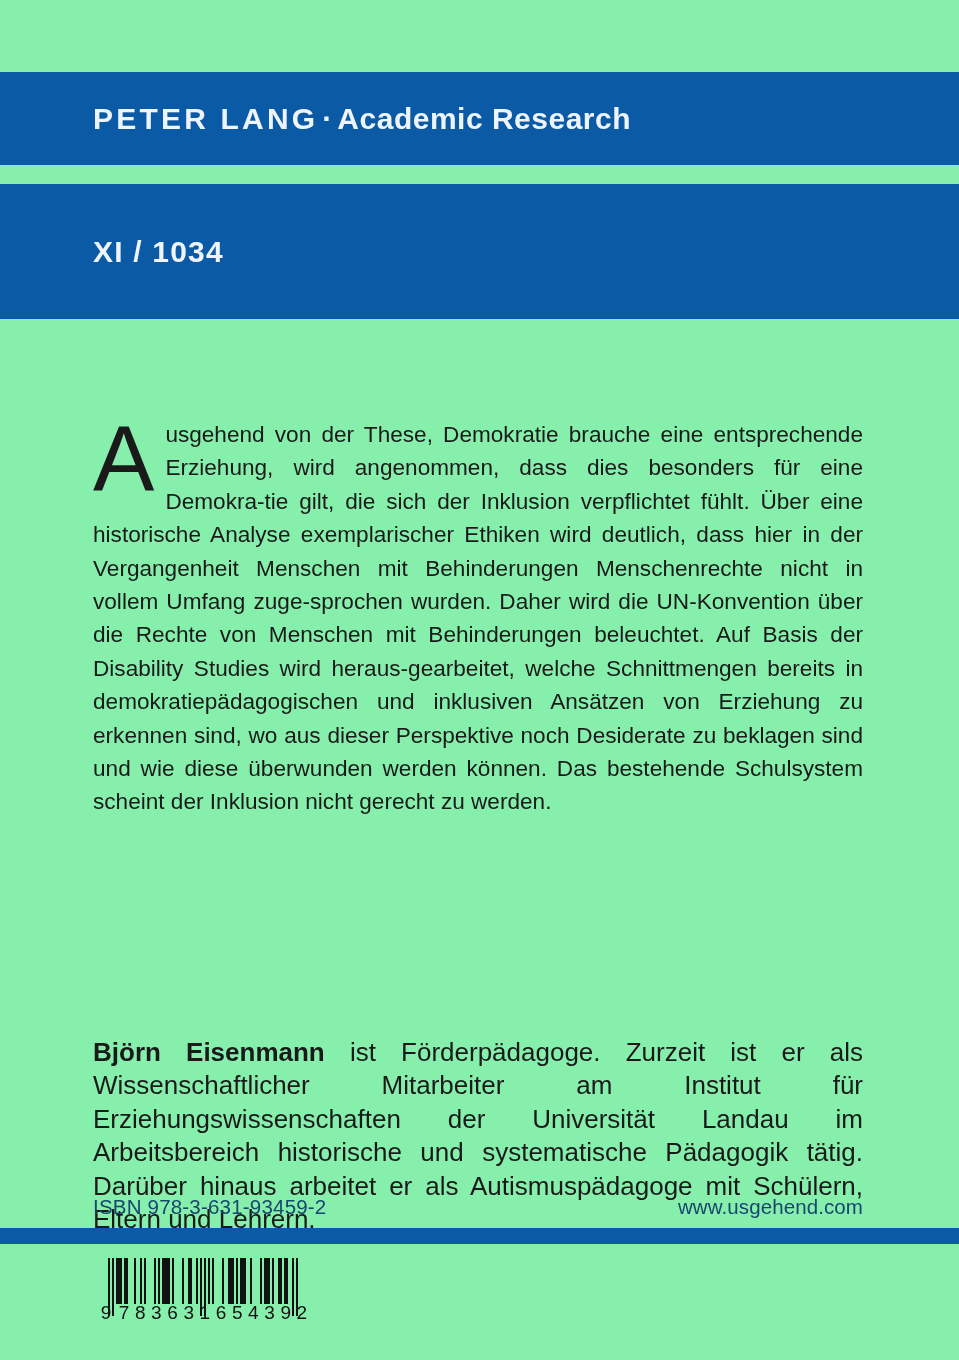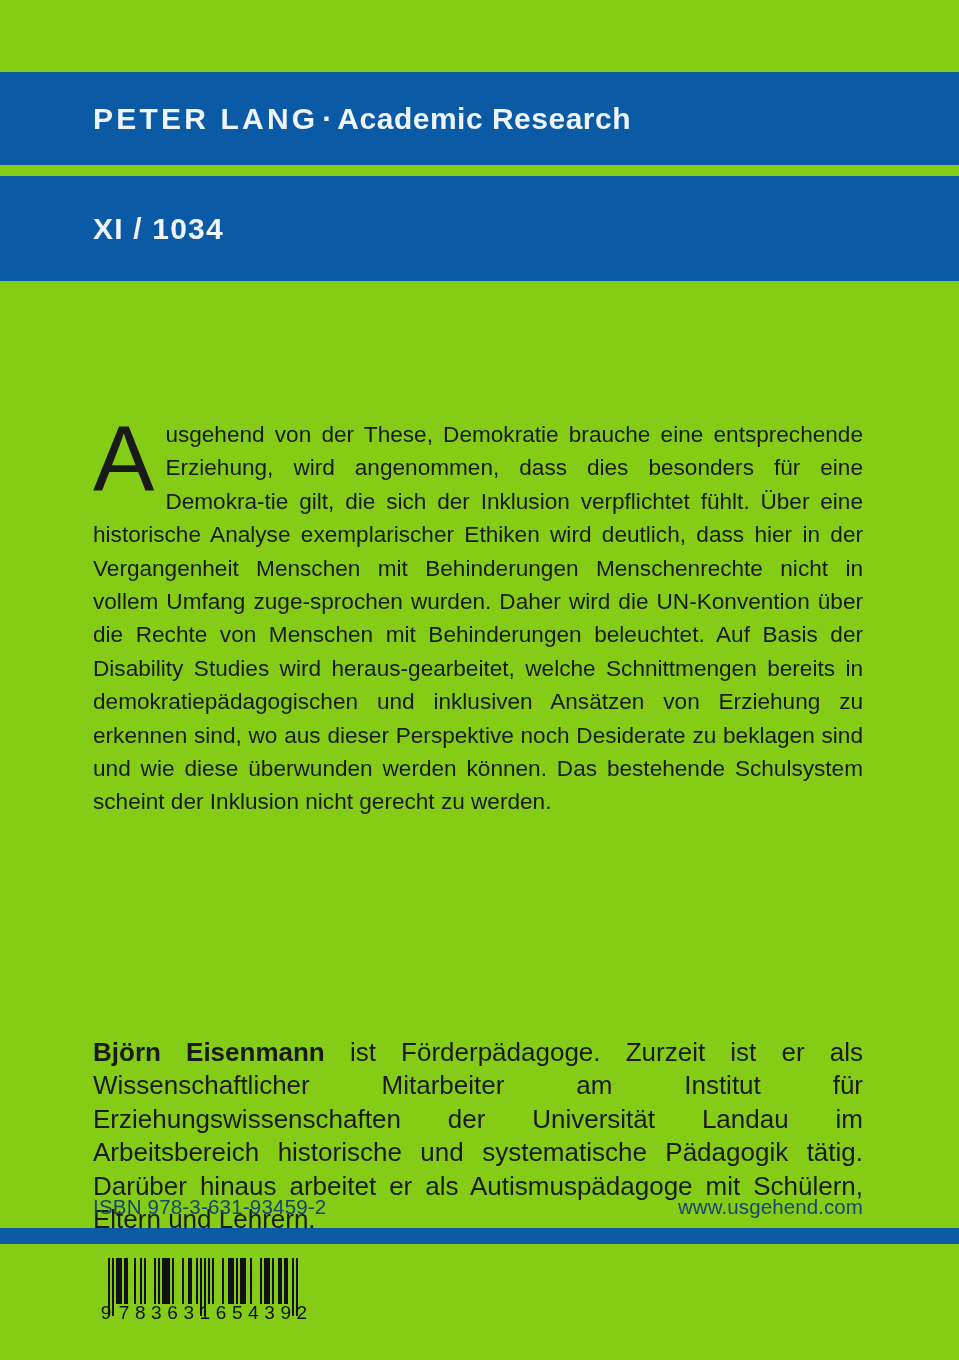--- a/index.html
+++ b/index.html
@@ -12,38 +12,38 @@
     height: 1360px;
     position: relative;
     overflow: hidden;
     font-family: "Liberation Sans", sans-serif;
     -webkit-font-smoothing: antialiased;
   }
 
   .cover {
     position: absolute;
     inset: 0;
-    background: #84cc16;
+    background: #86efac;
     text-decoration: underline;
   }
 
   
   .bar {
     position: absolute;
     left: 0;
     width: 959px;
     background: #0a5aa5;
   }
   .bar-brand {
     top: 72px;
     height: 93px;
   }
   .bar-series {
-    top: 176px;
-    height: 105px;
+    top: 184px;
+    height: 135px;
   }
   .bar-footer {
     top: 1228px;
     height: 16px;
   }
 
   .brand-text {
     position: absolute;
     left: 93px;
     top: 50%;

